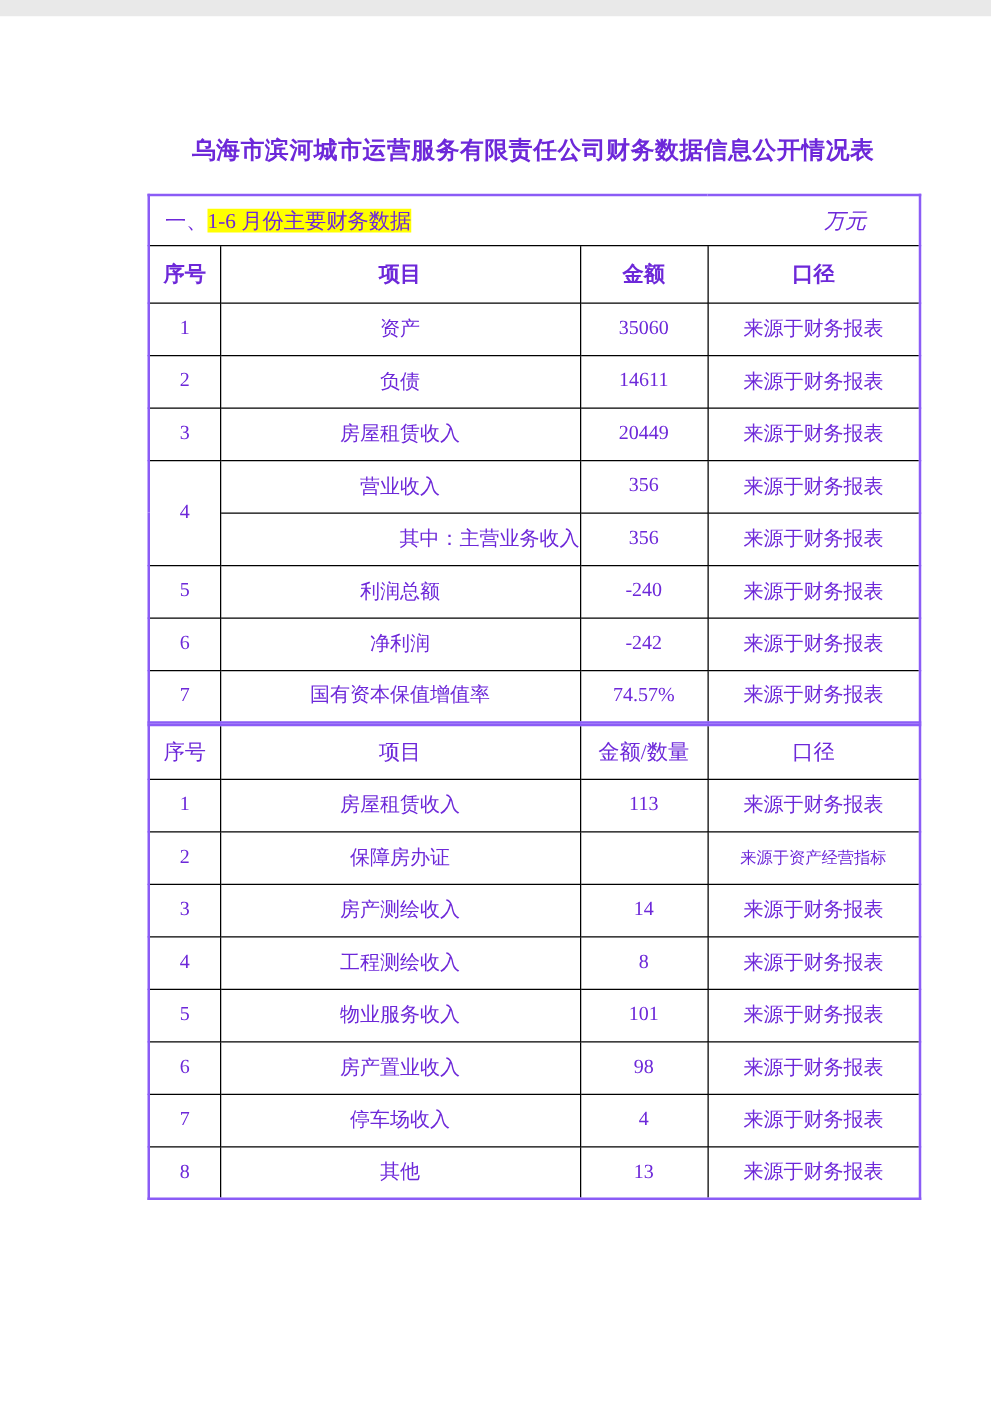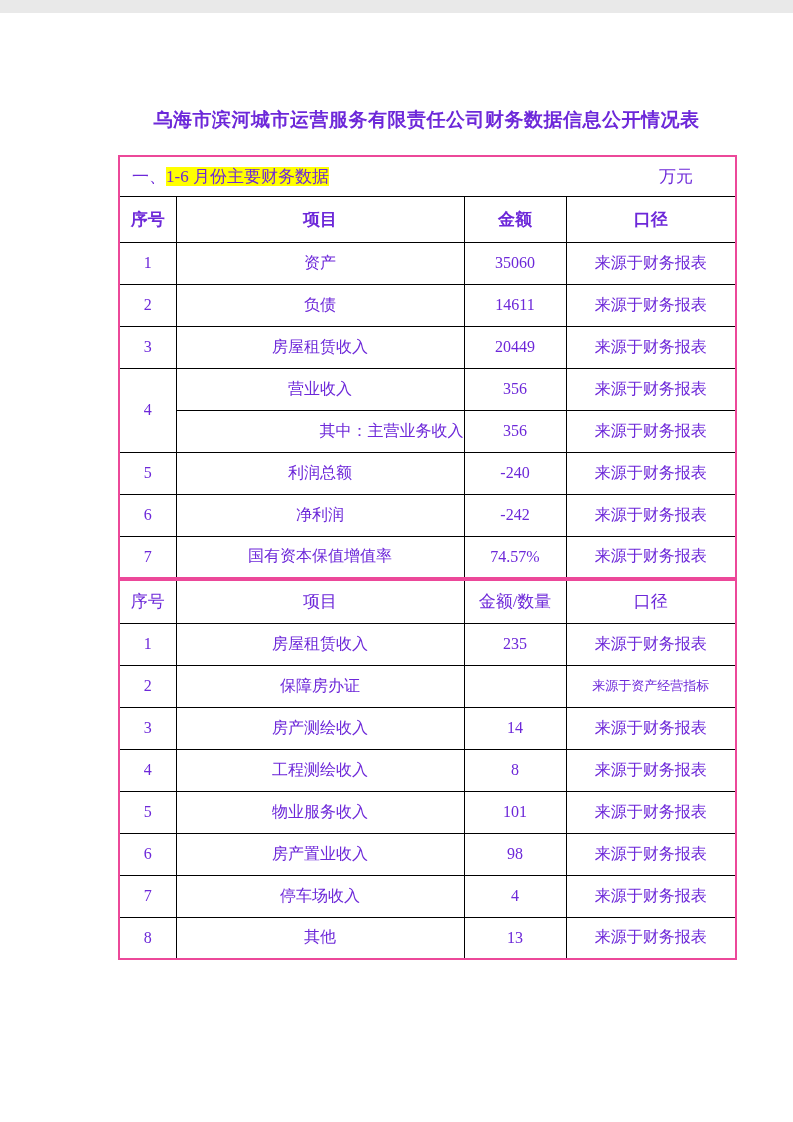--- a/index.html
+++ b/index.html
@@ -23,21 +23,21 @@
     font-weight:bold;
     text-align:center;
     white-space:nowrap;
     letter-spacing:0.5px;
     margin-bottom:22px;
   }
   table {
     border-collapse:collapse;
     table-layout:fixed;
     width:617px;
-    border:2px solid #ec4899;
+    border:2px solid #8b5cf6;
   }
   td, th {
     border:1px solid #000;
     text-align:center;
     vertical-align:middle;
     font-size:16px;
     overflow:hidden;
   }
   col.c-no     { width:57px; }
   col.c-item   { width:288px; }
@@ -45,21 +45,21 @@
   col.c-cal    { width:170px; }
 
   .caption-row td {
     height:40px;
     text-align:left;
     font-size:17px;
     padding-left:12px;
     font-weight:normal;
   }
   .hl { background:#ffff00; }
-  .unit { float:right; margin-right:42px; font-size:17px; }
+  .unit { float:right; margin-right:42px; font-size:17px;font-style:italic; }
 
   #table1 .head-row th { height:46px; font-size:17px; font-weight:bold; }
   #table2 .head-row th { height:43px; font-size:17px; font-weight:normal; }
   tbody td { height:42px; }
   td.item-left { text-align:right; padding-left:10px; }
   td.small-text { font-size:13px; }
 
   .section-heading {
     font-size:17px;
     margin:9px 0 10px 12px;
@@ -155,21 +155,21 @@
             <th>序号</th>
             <th>项目</th>
             <th>金额/数量</th>
             <th>口径</th>
           </tr>
       </thead>
       <tbody id="t2-body">
           <tr>
             <td>1</td>
             <td>房屋租赁收入</td>
-            <td>235</td>
+            <td>113</td>
             <td>来源于财务报表</td>
           </tr>
           <tr>
             <td>2</td>
             <td>保障房办证</td>
             <td></td>
             <td class="small-text">来源于资产经营指标</td>
           </tr>
           <tr>
             <td>3</td>

